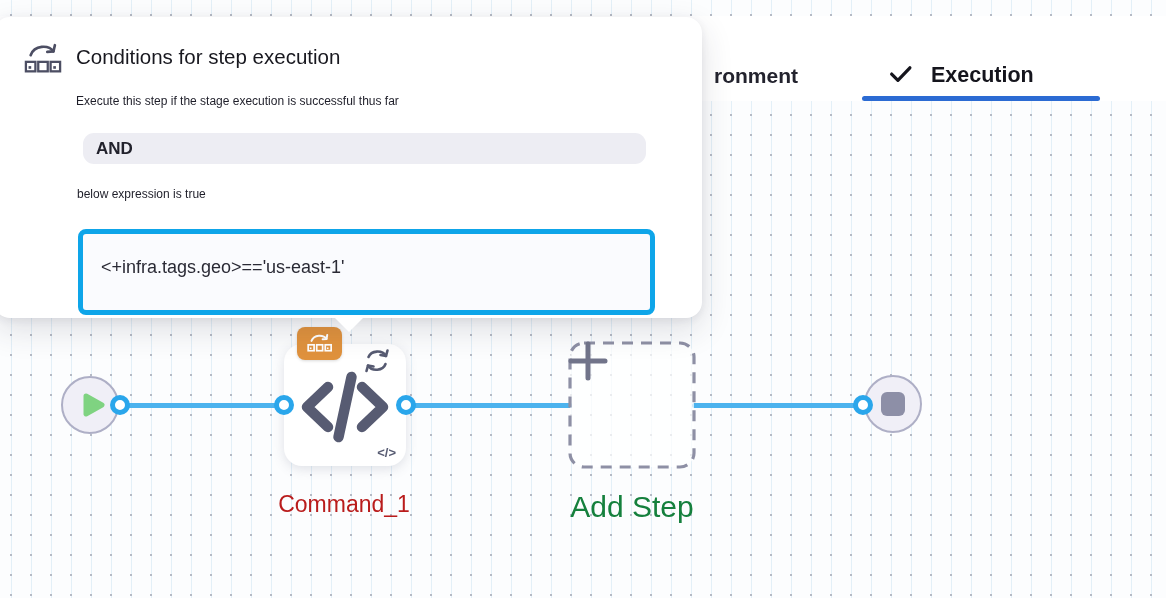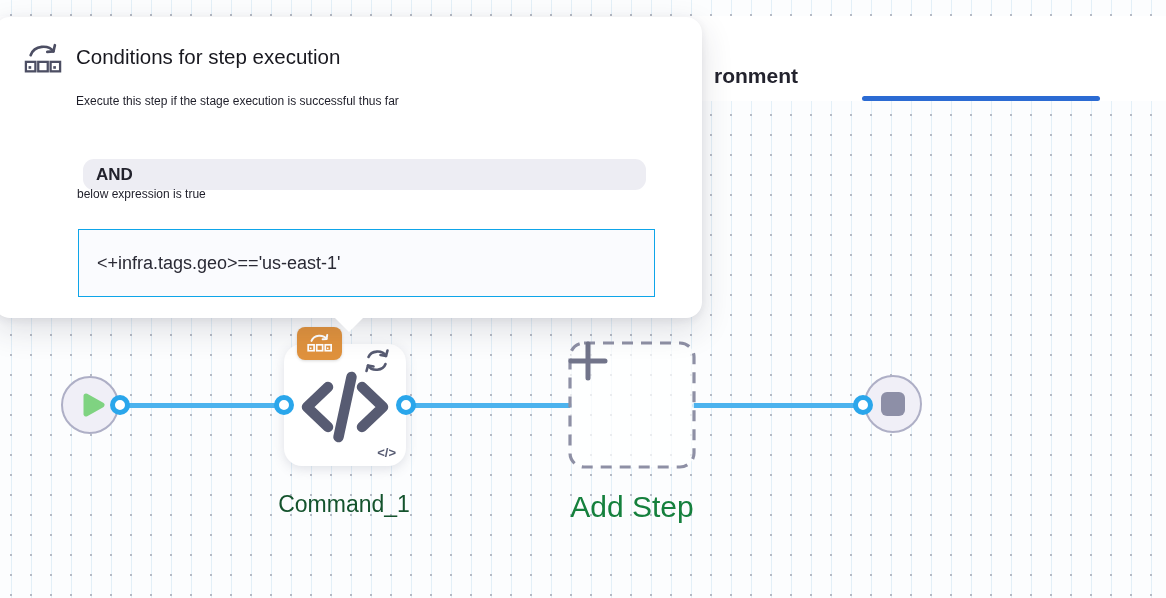--- a/index.html
+++ b/index.html
@@ -32,26 +32,26 @@
   }
   .popover-tail{
     position:absolute;left:340px;bottom:-14px;width:0;height:0;
     border-left:15px solid transparent;border-right:15px solid transparent;border-top:15px solid #fff;
   }
   .pop-icon{position:absolute;left:30px;top:24px;width:38px;height:36px;}
   .pop-title{position:absolute;left:82px;top:28px;font-size:20.5px;font-weight:400;color:#18181f;}
   .pop-desc{position:absolute;left:82px;top:77px;font-size:12px;color:#1e1e29;}
   .pop-and{
     position:absolute;left:89px;top:116px;width:563px;height:31px;background:#ededf3;border-radius:11px;
-    font-size:17px;font-weight:600;color:#22222c;line-height:31px;padding-left:13px;box-sizing:border-box;margin-top:26px;
+    font-size:17px;font-weight:600;color:#22222c;line-height:31px;padding-left:13px;box-sizing:border-box;
   }
   .pop-caption{position:absolute;left:83px;top:170px;font-size:12px;color:#1e1e29;}
   .pop-expr{
-    position:absolute;left:84px;top:212px;width:577px;height:68px;background:#fafbfe;
-    border:1px solid #0ea5e9;border-radius:0;box-sizing:border-box;
+    position:absolute;left:84px;top:212px;width:577px;height:86px;background:#fafbfe;
+    border:5px solid #0ea5e9;border-radius:8px;box-sizing:border-box;
     font-size:18px;color:#2a2a35;line-height:66px;padding-left:18px;
   }
 
   
   .conn{position:absolute;top:403px;height:5px;background:#4cb3ee;z-index:10;border-radius:2px;}
   .port{position:absolute;top:395px;width:20px;height:20px;border-radius:50%;
         background:#fff;border:5px solid #2aa6eb;box-sizing:border-box;z-index:14;}
   .node-circle{position:absolute;width:58px;height:58px;border-radius:50%;background:#f0eff7;
         border:2px solid #aeafc6;box-sizing:border-box;z-index:12;display:flex;align-items:center;justify-content:center;}
   .node-start{left:61px;top:376px;}
@@ -70,31 +70,39 @@
   }
   .loop-icon{position:absolute;left:78px;top:3px;}
   .code-icon{position:absolute;left:16px;top:26px;}
   .mini-code{position:absolute;right:10px;bottom:6px;font-size:13px;font-weight:700;color:#575b72;}
 
   .add-step{position:absolute;left:568px;top:341px;width:128px;height:128px;z-index:12;cursor:pointer;}
   .add-step svg{position:absolute;left:0;top:0;}
   .plus-wrap{position:absolute;inset:0;display:flex;align-items:center;justify-content:center;}
 
   .lbl-step{position:absolute;left:244px;top:491px;width:200px;text-align:center;
-            font-size:23px;font-weight:500;color:#14532d;z-index:12;}
+            font-size:23px;font-weight:500;color:#b91c1c;z-index:12;}
   .lbl-add{position:absolute;left:532px;top:490px;width:200px;text-align:center;
             font-size:30px;font-weight:400;color:#15803d;z-index:12;}
 </style>
 </head>
 <body>
 
 <div class="canvas"></div>
 
 <div class="tabbar">
   <div class="tab-env">ronment</div>
+  <div class="tab-exec">
+    <span>
+      <svg width="25" height="25" viewBox="0 0 24 24" fill="none">
+        <path d="M3.5 12.5 L9.5 18.5 L21 6.5" stroke="#15151d" stroke-width="3.1" stroke-linecap="round" stroke-linejoin="round"></path>
+      </svg>
+    </span>
+    <span class="lbl">Execution</span>
+  </div>
 </div>
 <div class="tab-underline"></div>
 
 <div class="conn" style="left:122px;width:158px;"></div>
 <div class="conn" style="left:410px;width:162px;"></div>
 <div class="conn" style="left:692px;width:165px;"></div>
 
 <div class="node-circle node-start">
   <svg class="play-svg" width="24" height="26" viewBox="0 0 24 26">
     <path d="M4 4 L20 13 L4 22 Z" fill="#7fd381" stroke="#7fd381" stroke-width="5" stroke-linejoin="round"></path>

